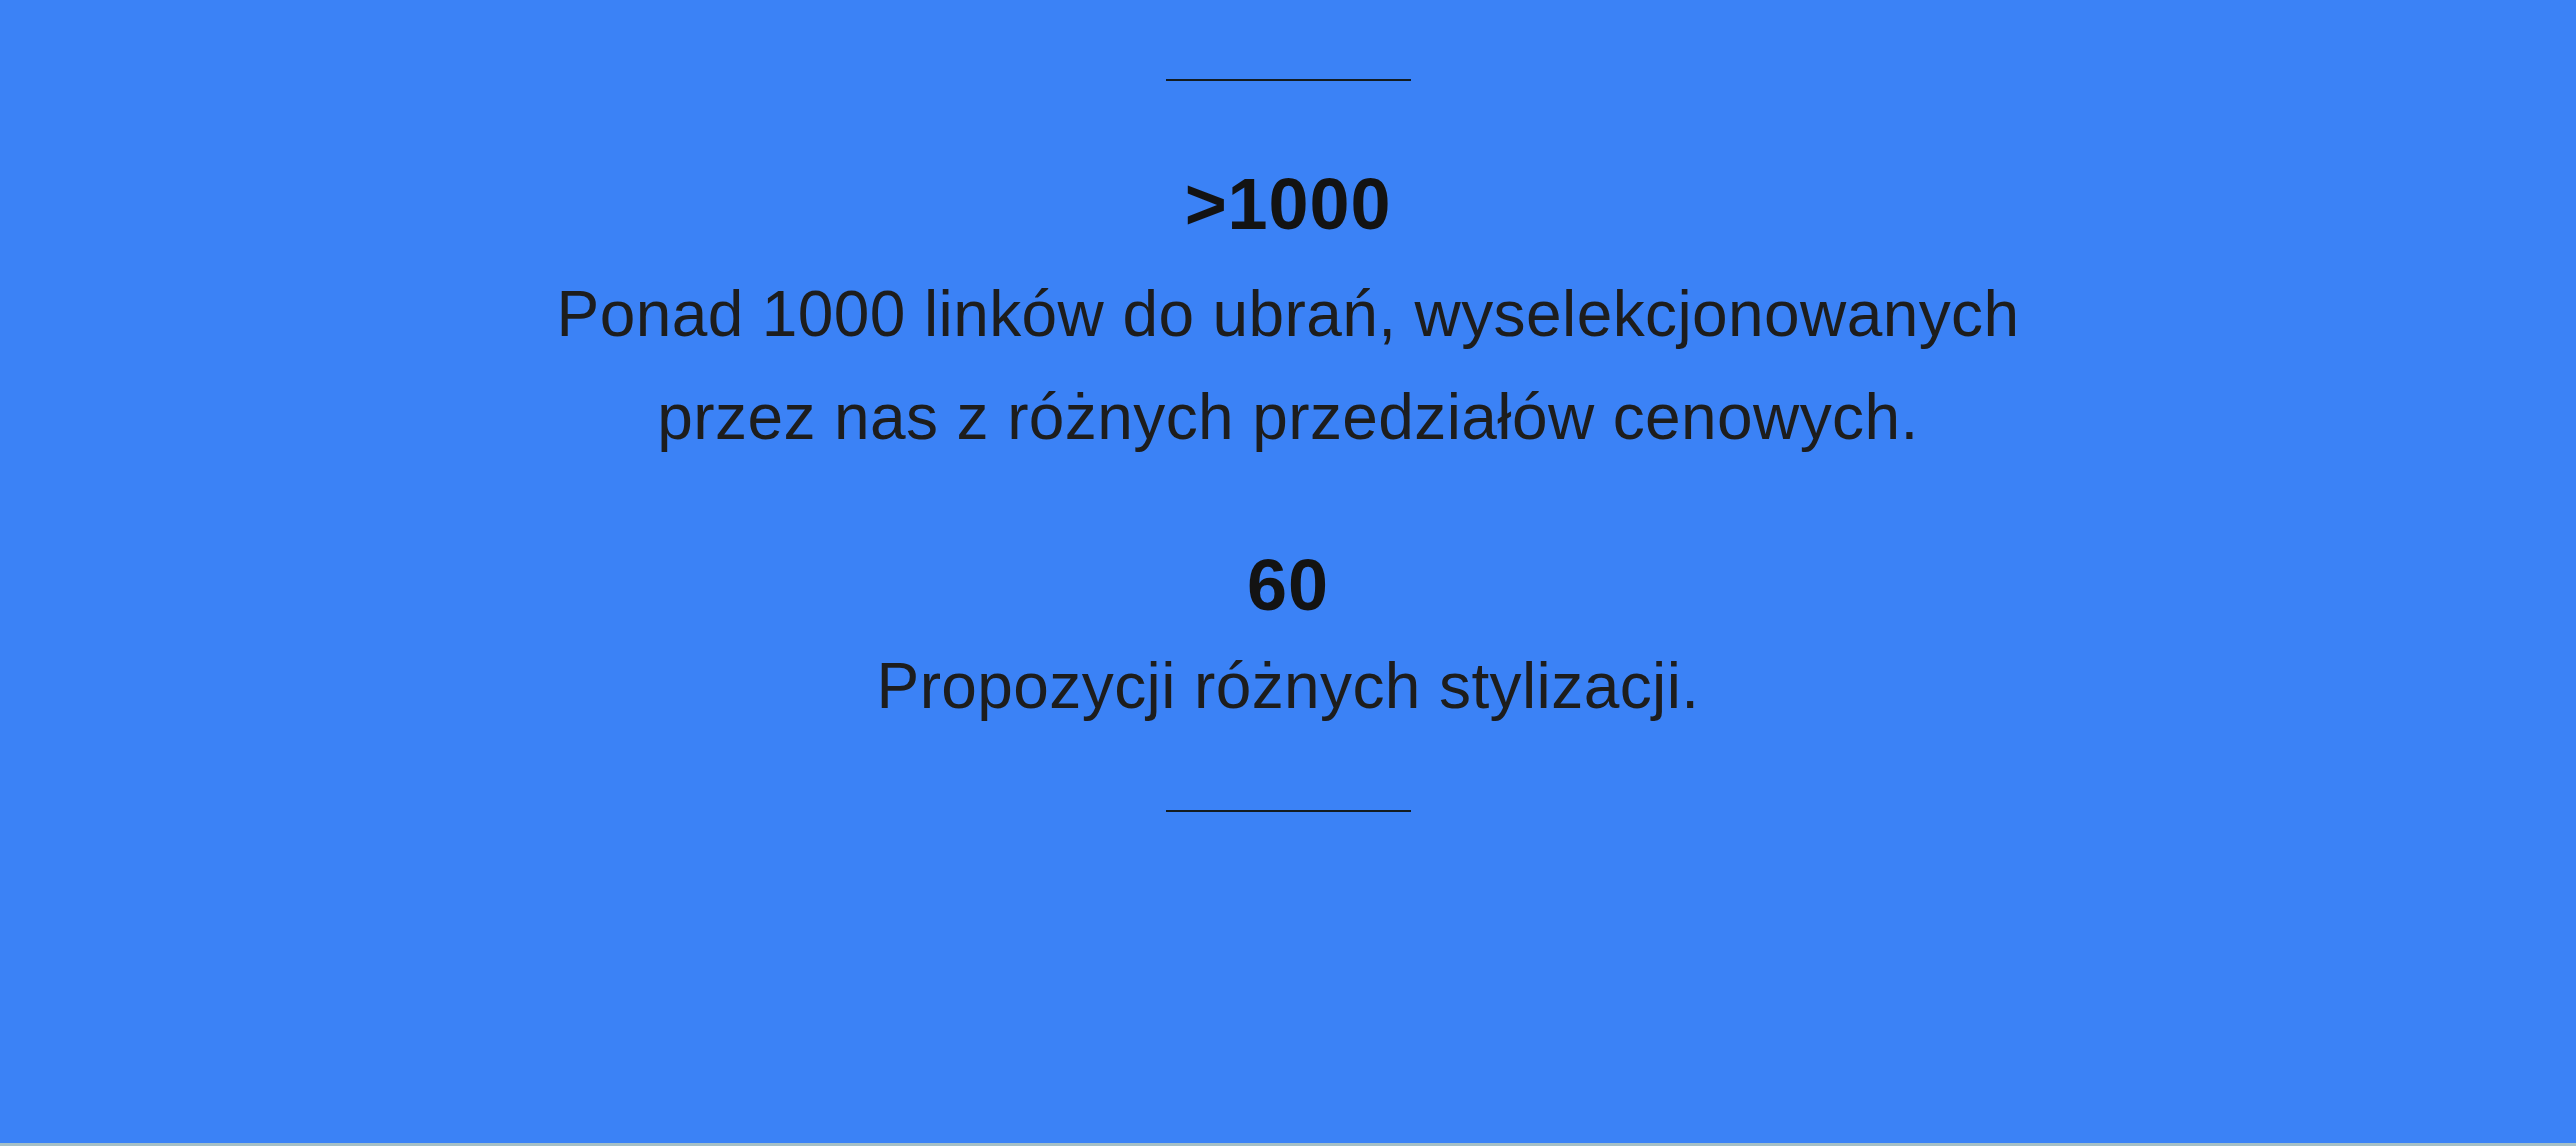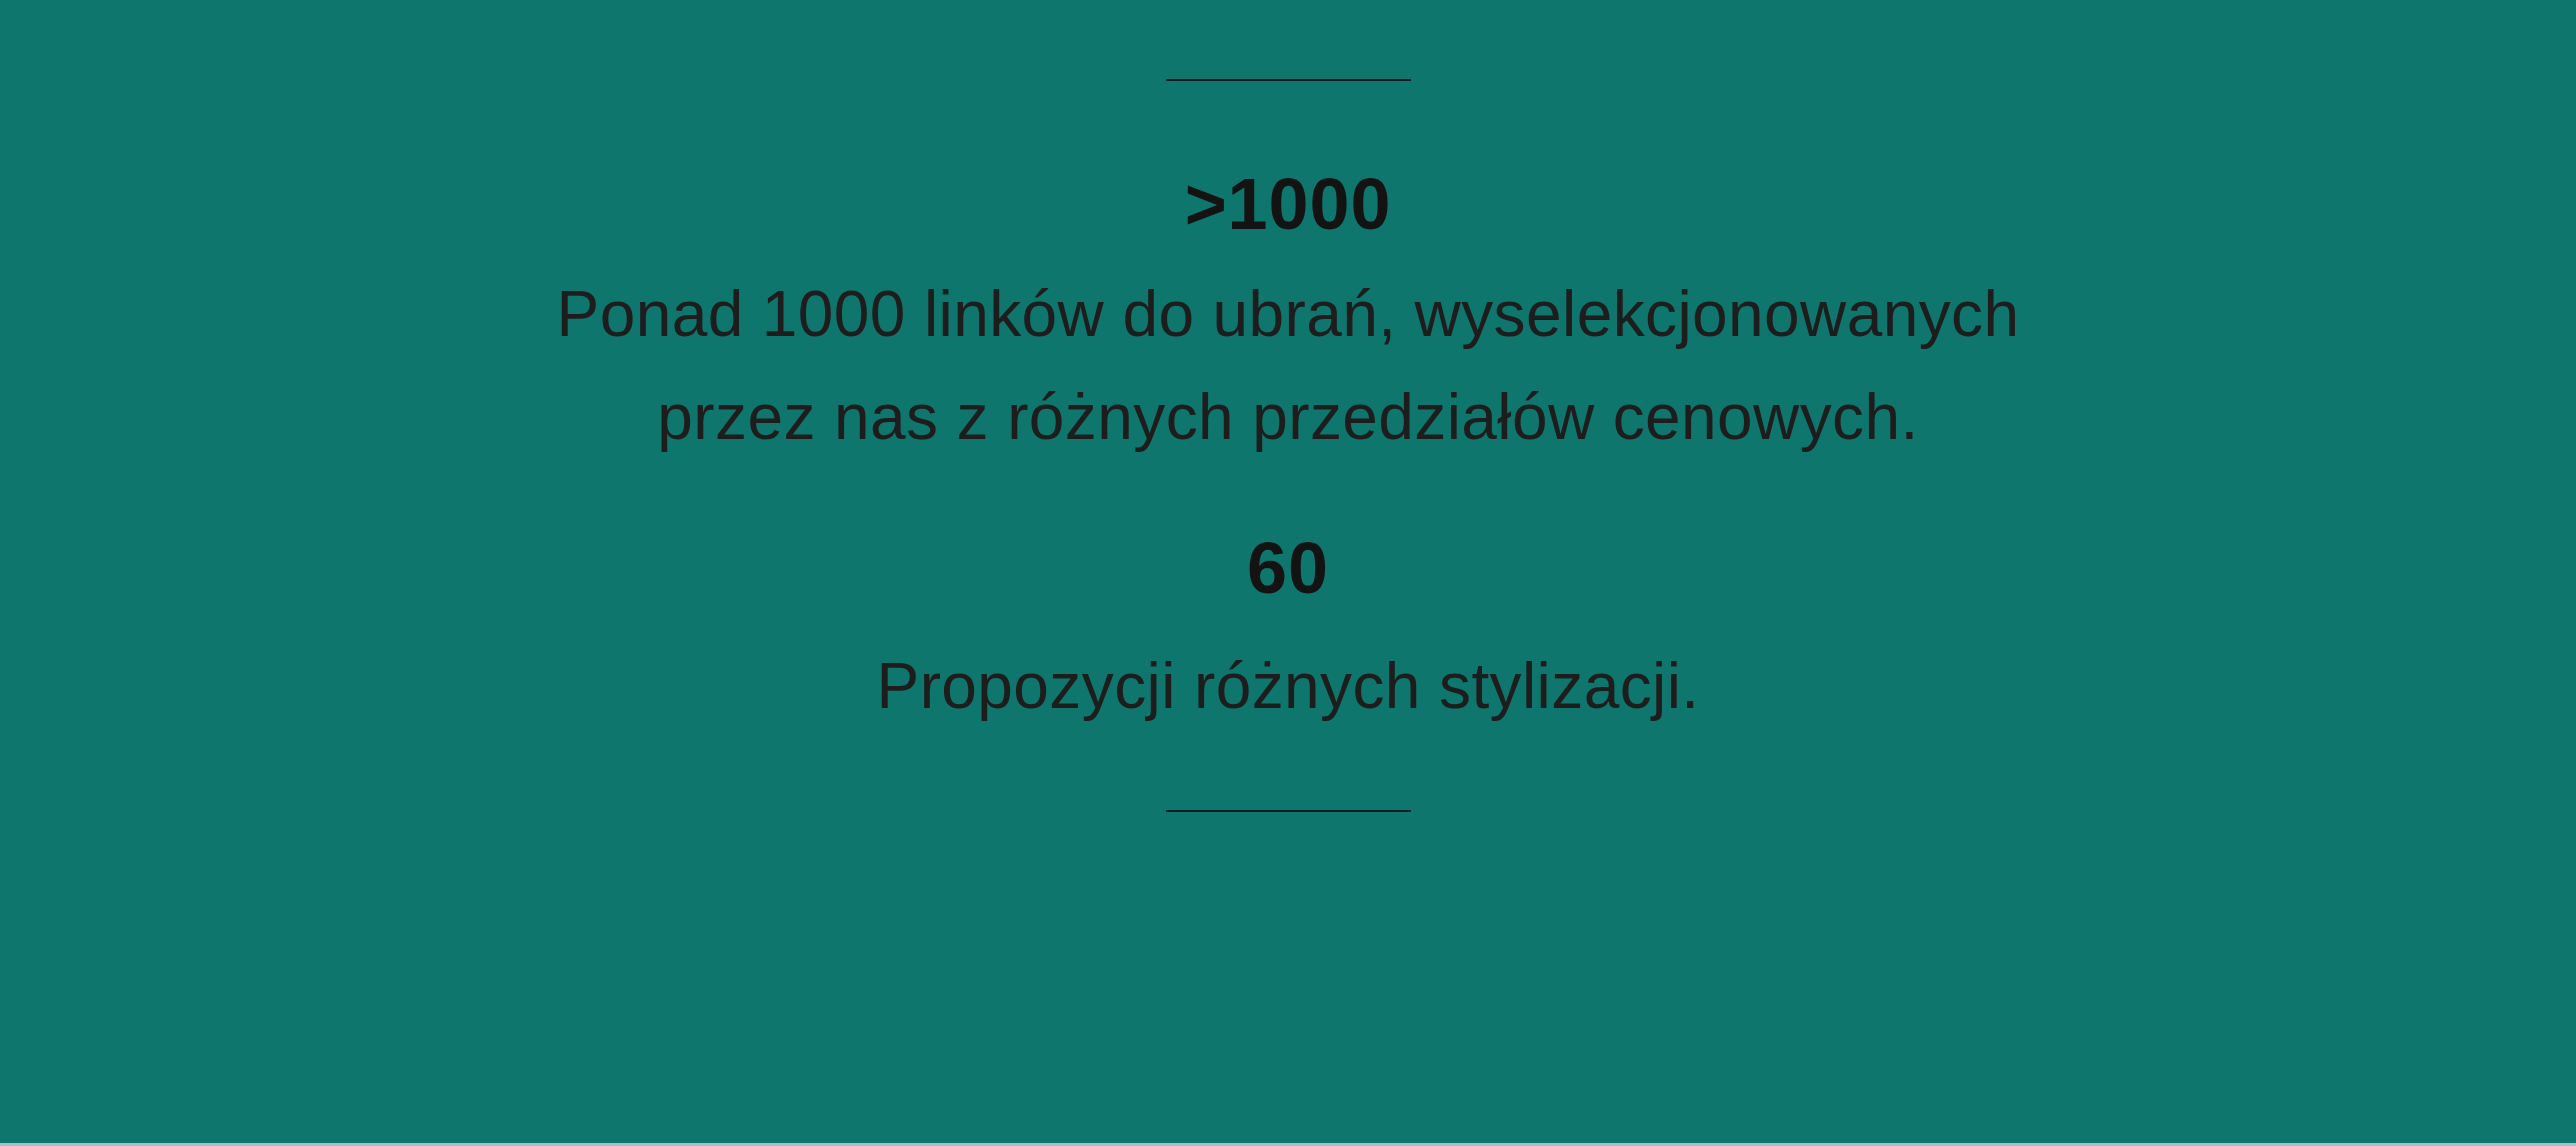--- a/index.html
+++ b/index.html
@@ -9,21 +9,21 @@
   body {
     width: 2576px;
     height: 1146px;
     font-family: "Liberation Sans", sans-serif;
     overflow: hidden;
   }
   .stats-section {
     position: relative;
     width: 2576px;
     height: 1146px;
-    background-color: #0f766e;
+    background-color: #3b82f6;
     text-align: center;
   }
   .divider {
     width: 245px;
     height: 1.8px;
     background-color: #131c22;
     margin-left: auto;
     margin-right: auto;
   }
   .divider-top {
@@ -42,21 +42,21 @@
     color: #131313;
     margin: 0;
     letter-spacing: 0.9px;
   }
   .stat-value-1 {
     position: relative;
     top: 166px;
   }
   .stat-value-2 {
     position: relative;
-    top: 252px;
+    top: 269px;
   }
   .stat-desc {
     font-size: 64px;
     font-weight: normal;
     line-height: 103px;
     color: #1d1d1d;
     margin: 0 auto;
     max-width: 1599px;
     letter-spacing: 0.4px;
   }

